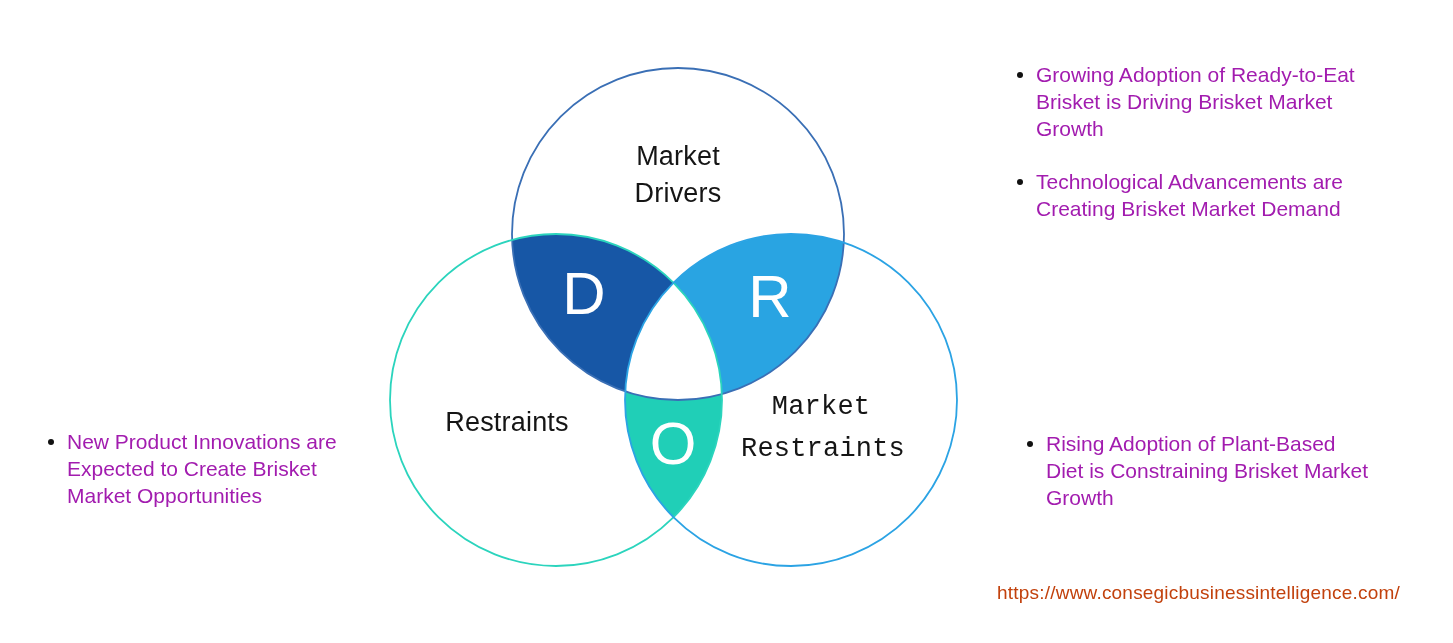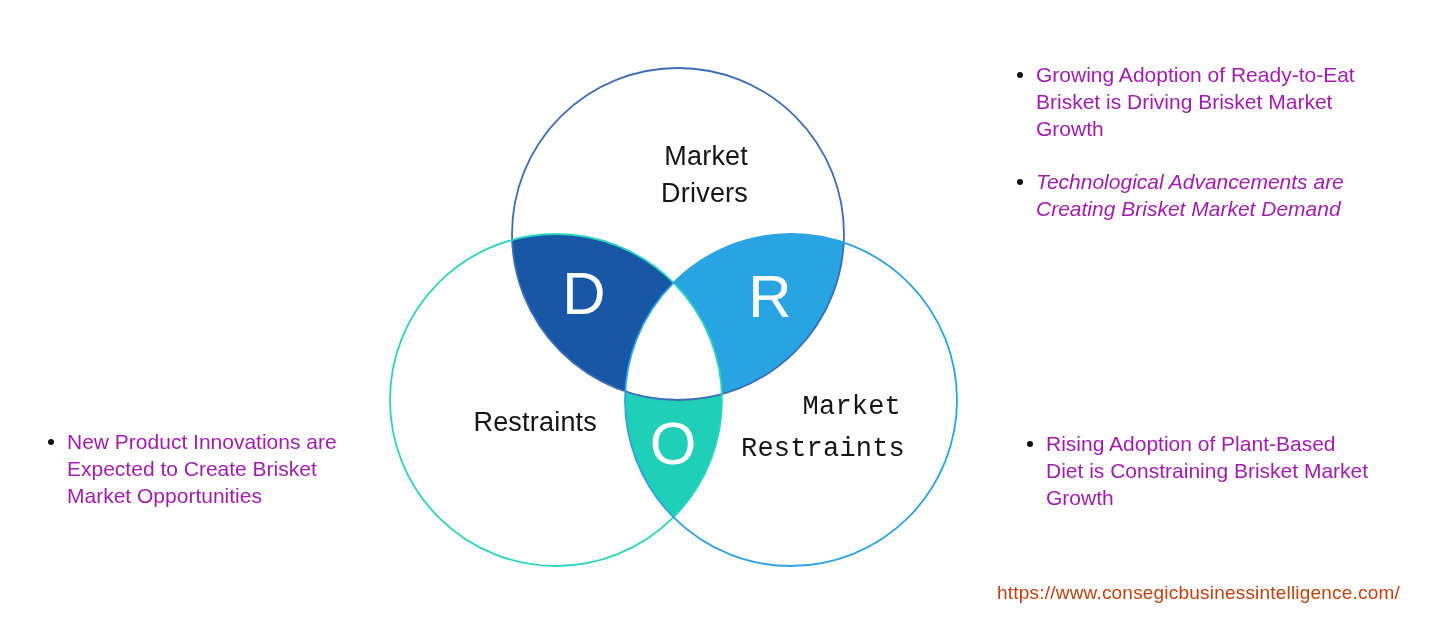--- a/index.html
+++ b/index.html
@@ -2,30 +2,30 @@
 <html><head>
 <meta charset="utf-8">
 <style>
   html,body{margin:0;padding:0;background:#ffffff;}
   .canvas{
     position:relative;width:1453px;height:643px;background:#ffffff;
     font-family:"Liberation Sans",sans-serif;overflow:hidden;
   }
   svg{position:absolute;left:0;top:0;}
   .diagram-label{
-    position:absolute;text-align:right;color:#151515;
+    position:absolute;text-align:center;color:#151515;
     font-size:27px;line-height:37px;letter-spacing:.2px;
   }
   .region-letter{
     position:absolute;transform:translate(-50%,-50%);
     color:#ffffff;font-size:60px;font-weight:300;line-height:1;
   }
   .bullet-list{position:absolute;list-style:none;margin:16px;padding:0;color:#a21caf;}
   .bullet-item{position:relative;padding-left:21px;font-size:21px;line-height:27px;}
-  .bullet-item + .bullet-item{margin-top:26px;font-style:italic;}
+  .bullet-item + .bullet-item{margin-top:26px;}
   .bullet-dot{
     position:absolute;left:2px;top:11px;width:6px;height:6px;
     border-radius:50%;background:#111111;
   }
   .footer-url{
     position:absolute;right:53px;top:582px;
     font-size:19px;color:#c2410c;letter-spacing:.2px;
   }
 </style>
 </head>

